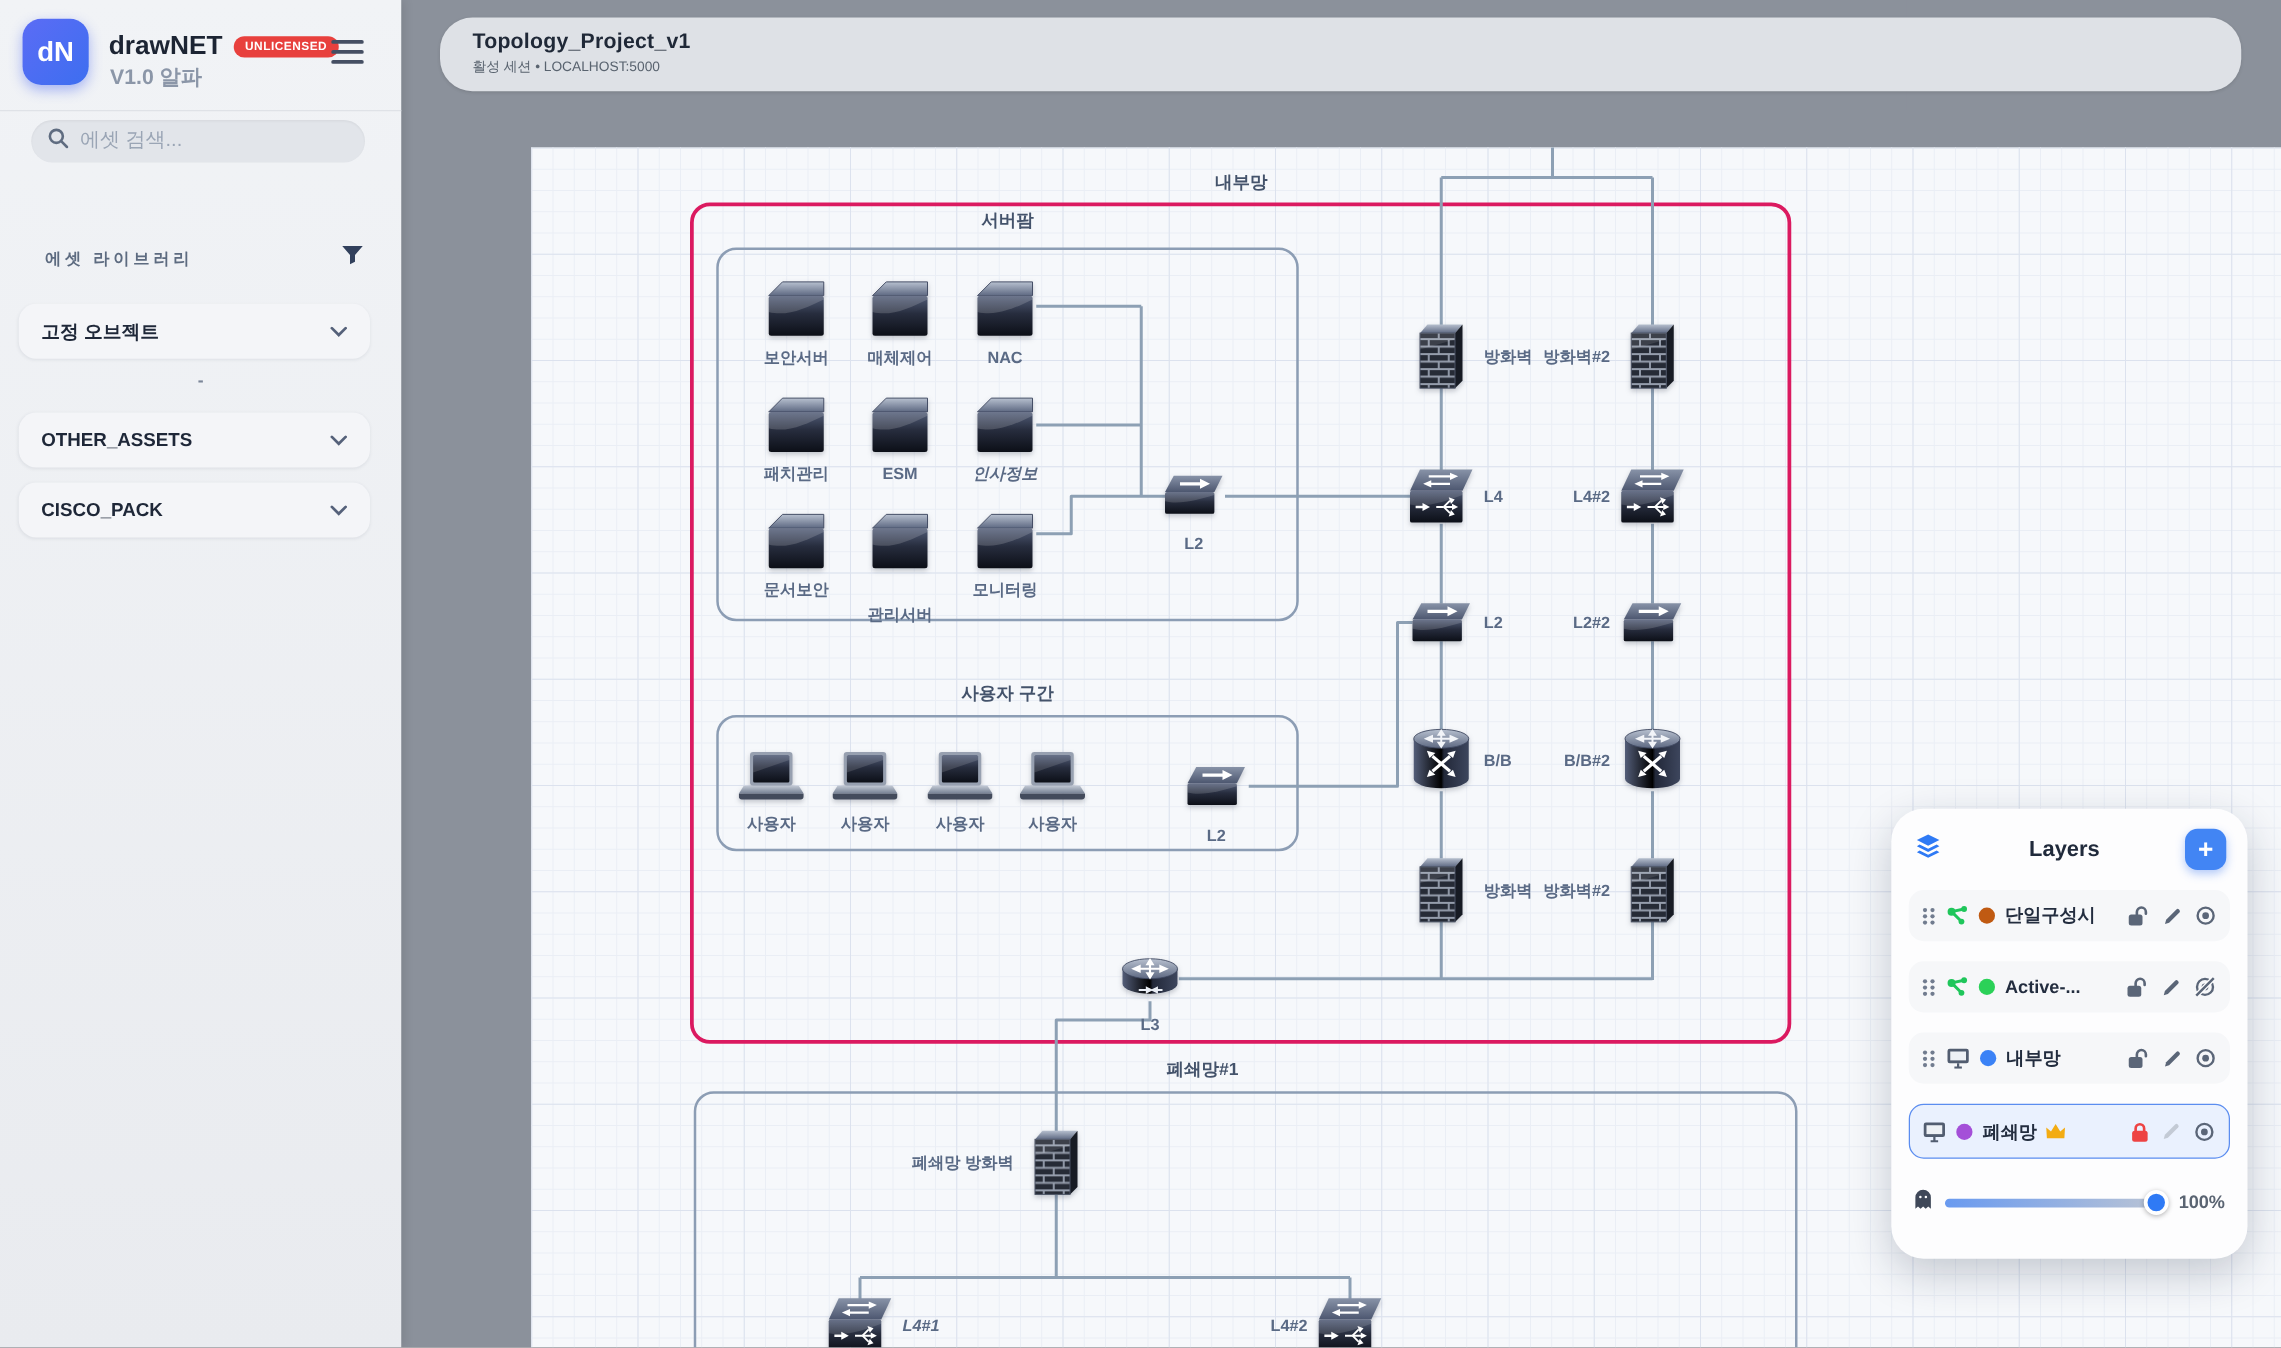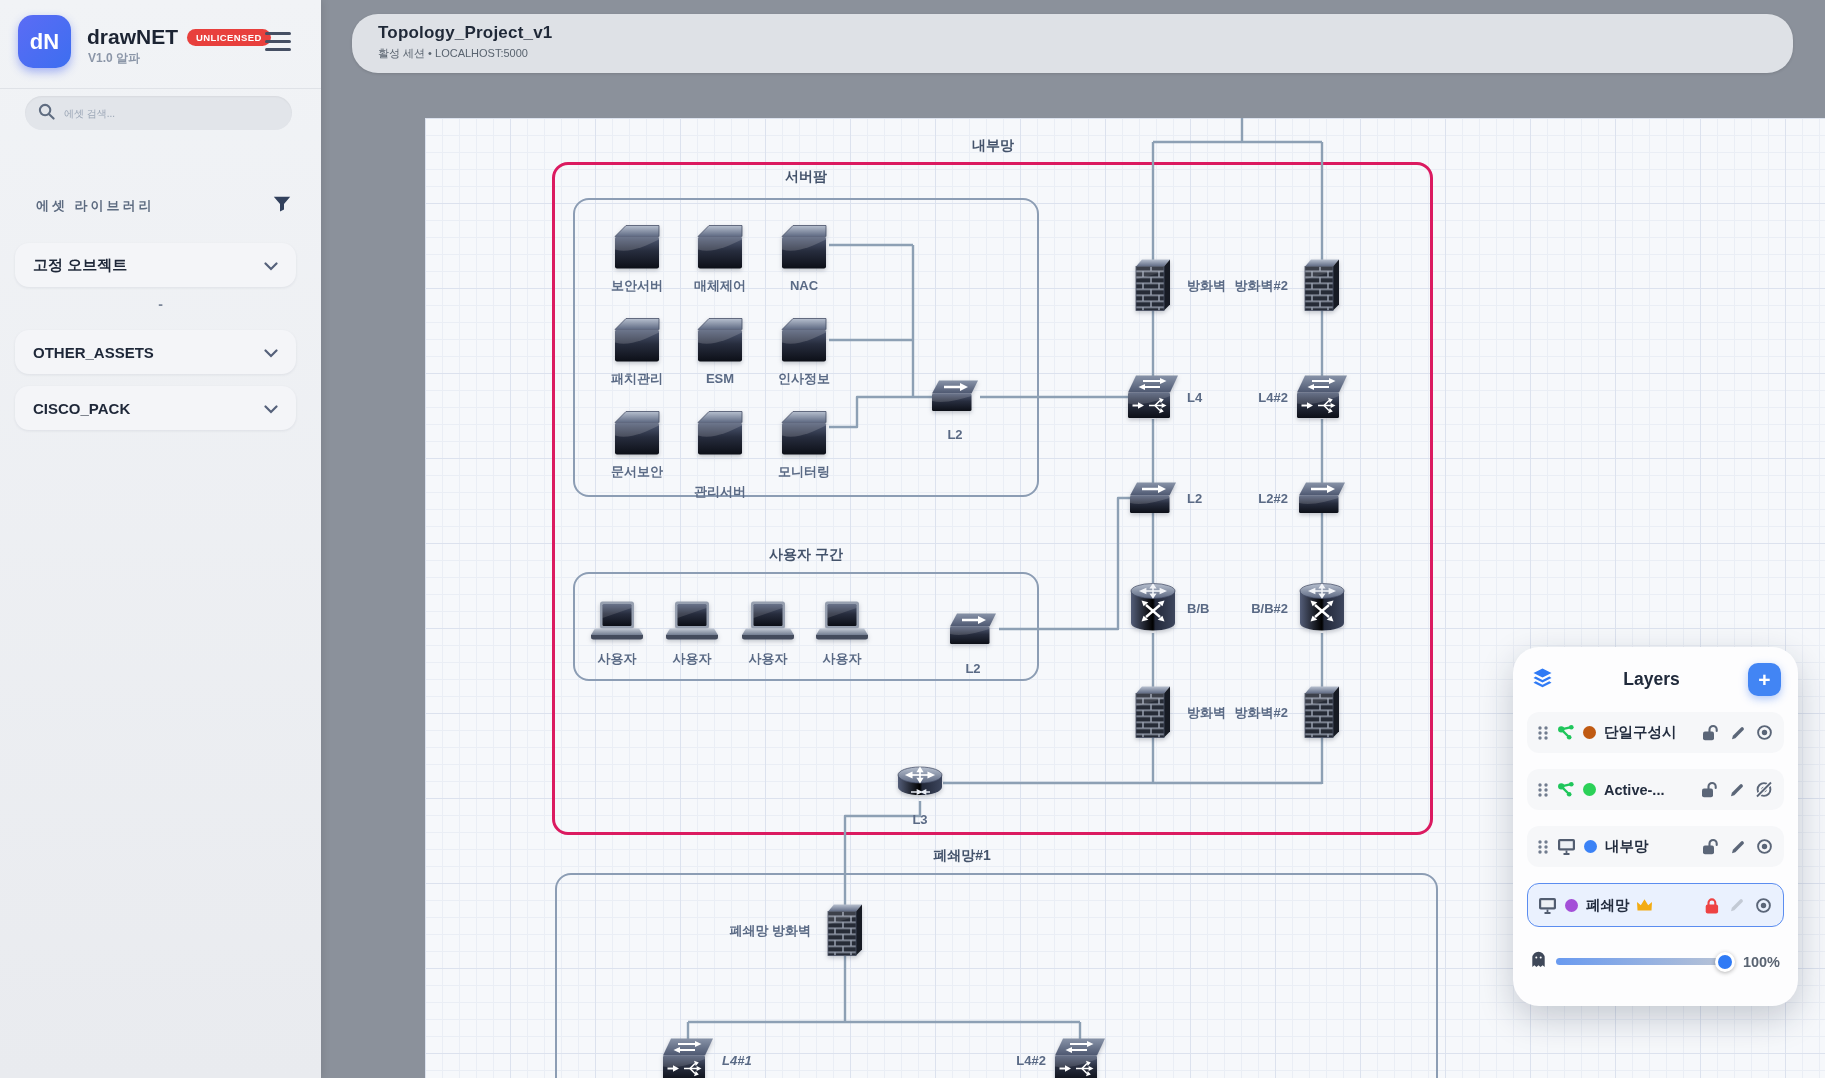--- a/index.html
+++ b/index.html
@@ -53,29 +53,29 @@
   .logo-sq { position:absolute; left:18px; top:15px; width:53px; height:53px;
     border-radius:15px; background:linear-gradient(135deg,#5b6cf5,#3d6ef0);
     display:flex; align-items:center; justify-content:center;
     box-shadow:0 4px 10px rgba(70,100,240,.45); }
   .logo-sq span { color:#fff; font-weight:bold; font-size:22px; }
   .app-name { position:absolute; left:87px; top:25px; font-size:21px; font-weight:bold;
     color:#1c2433; }
   .badge { position:absolute; left:187px; top:29px; background:#e8403d; color:#fff;
     font-size:9.5px; font-weight:bold; padding:3px 9px; border-radius:9px;
     letter-spacing:.4px; }
-  .version { position:absolute; left:88px; top:50px; font-size:12px; color:#8b96a8;
+  .version { position:absolute; left:88px; top:50px; font-size:17px; color:#8b96a8;
     font-weight:bold; }
   .hamburger { position:absolute; left:265px; top:32px; width:26px; cursor:pointer; }
   .hamburger div { height:3px; background:#454f63; border-radius:2px; margin-bottom:5px; }
   .sb-search { position:absolute; left:25px; top:96px; width:267px; height:34px;
     background:#e2e5ea; border-radius:17px; display:flex; align-items:center;
     padding:0 13px; gap:9px; box-shadow:inset 0 1px 2px rgba(0,0,0,.05); }
   .sb-search input { border:none; outline:none; background:transparent; flex:1;
-    font-size:10px; color:#1d4ed8; font-family:Liberation Sans, sans-serif; }
+    font-size:16px; color:#1d4ed8; font-family:Liberation Sans, sans-serif; }
   .sb-search input::placeholder { color:#9aa5b5; }
   .sb-librow { position:absolute; left:36px; right:30px; top:196px; display:flex;
     align-items:center; justify-content:space-between;gap:32px; }
   .sb-liblabel { font-size:13px; font-weight:bold; color:#5d6b80; letter-spacing:3px; }
   .sb-card { position:absolute; left:15px; width:281px; height:44px; background:#f4f5f8;
     border-radius:14px; display:flex; align-items:center; justify-content:space-between;
     padding:0 18px; box-shadow:0 1px 3px rgba(25,35,60,.08); cursor:pointer; }
   .sb-card span { font-size:15px; font-weight:bold; color:#1e2738; }
   .sb-dash { position:absolute; left:0; width:321px; top:296px; text-align:center;
     color:#7b8698; font-weight:bold; font-size:14px; }
@@ -214,21 +214,21 @@
           <polygon points="2,13 13,2 46,2 46,13" fill="url(#gTop)" stroke="#454e66" stroke-width="0.8"></polygon>
           <rect x="2" y="13" width="44" height="32" rx="2" fill="url(#gFront)"></rect>
           <path d="M2,26 C16,30 32,23 46,16 L46,13 L2,13 Z" fill="rgba(255,255,255,0.16)"></path>
         </svg></div>
       <div class="node-label below" style="left: 720px; top: 372px;">ESM</div>
       <div class="node" style="left: 804px; top: 340px;"><svg width="48" height="47" viewBox="0 0 48 47">
           <polygon points="2,13 13,2 46,2 46,13" fill="url(#gTop)" stroke="#454e66" stroke-width="0.8"></polygon>
           <rect x="2" y="13" width="44" height="32" rx="2" fill="url(#gFront)"></rect>
           <path d="M2,26 C16,30 32,23 46,16 L46,13 L2,13 Z" fill="rgba(255,255,255,0.16)"></path>
         </svg></div>
-      <div class="node-label below" style="left: 804px; top: 372px;">인사정보</div>
+      <div class="node-label below" style="left: 804px; top: 372px; font-style: italic;">인사정보</div>
       <div class="node" style="left: 637px; top: 433px;"><svg width="48" height="47" viewBox="0 0 48 47">
           <polygon points="2,13 13,2 46,2 46,13" fill="url(#gTop)" stroke="#454e66" stroke-width="0.8"></polygon>
           <rect x="2" y="13" width="44" height="32" rx="2" fill="url(#gFront)"></rect>
           <path d="M2,26 C16,30 32,23 46,16 L46,13 L2,13 Z" fill="rgba(255,255,255,0.16)"></path>
         </svg></div>
       <div class="node-label below" style="left: 637px; top: 465px;">문서보안</div>
       <div class="node" style="left: 720px; top: 433px;"><svg width="48" height="47" viewBox="0 0 48 47">
           <polygon points="2,13 13,2 46,2 46,13" fill="url(#gTop)" stroke="#454e66" stroke-width="0.8"></polygon>
           <rect x="2" y="13" width="44" height="32" rx="2" fill="url(#gFront)"></rect>
           <path d="M2,26 C16,30 32,23 46,16 L46,13 L2,13 Z" fill="rgba(255,255,255,0.16)"></path>

